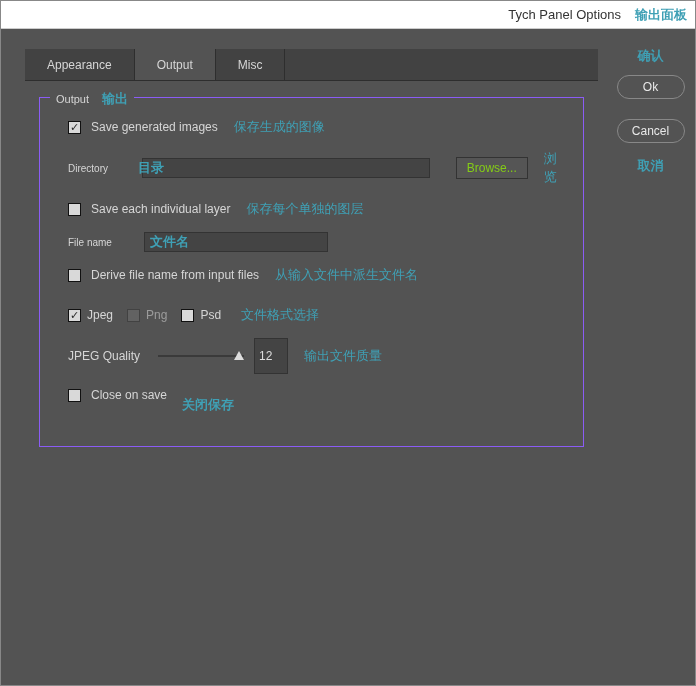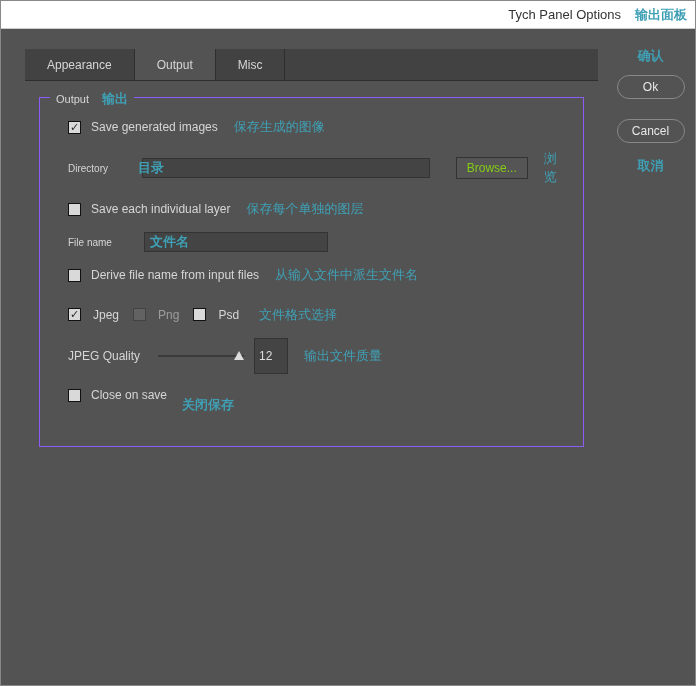--- a/index.html
+++ b/index.html
@@ -30,21 +30,21 @@
   .dir-input { width: 296px; }
   .fname-input { width: 184px; }
   .btn { height: 22px; width: 74px; background: #555; border: 1px solid #333; color: #84cc16; font-size: 12px; display: inline-flex; align-items: center; justify-content: center; cursor: pointer; }
   .slider-wrap { display: flex; align-items: center; gap: 10px; }
   .slider { width: 86px; height: 14px; position: relative; }
   .slider-track { position: absolute; top: 6px; left: 0; right: 0; height: 2px; background: #3a3a3a; }
   .slider-thumb { position: absolute; top: 2px; right: 0; width: 0; height: 0; border-left: 5px solid transparent; border-right: 5px solid transparent; border-bottom: 9px solid #ddd; cursor: pointer; }
   .q-input { width: 34px; height: 36px; background: #444; border: 1px solid #333; color: #ddd; font-size: 12px; text-align: left; padding: 0 4px; }
   .gap-sm { height: 8px; }
   .formats { gap: 14px; }
-  .format-item { display: flex; align-items: flex-start; gap: 12px; }
+  .format-item { display: flex; align-items: flex-end; gap: 6px; }
   .annot-inline { color: #3fa0b5; font-size: 13px; font-weight: 400; margin-left: 6px; }
   .annot-offset { margin-left: 114px; display: block; margin-top: -10px; margin-bottom: 12px; }
 </style>
 </head>
 <body>
 
 <div class="window">
   <div class="titlebar">
     <span class="title">Tych Panel Options</span>
     <span class="annot">输出面板</span>

